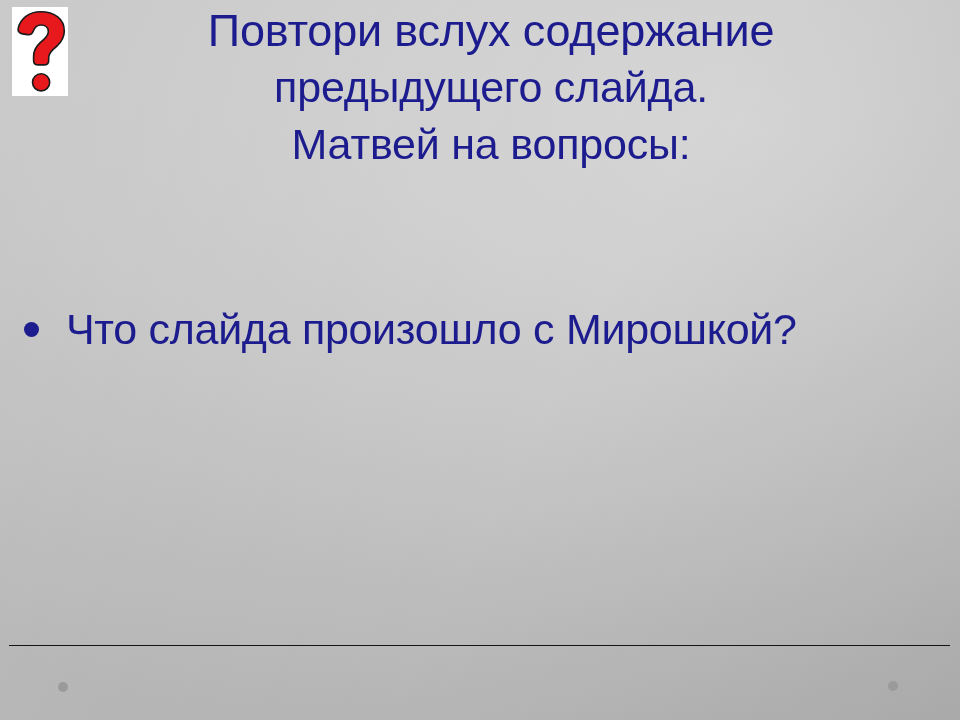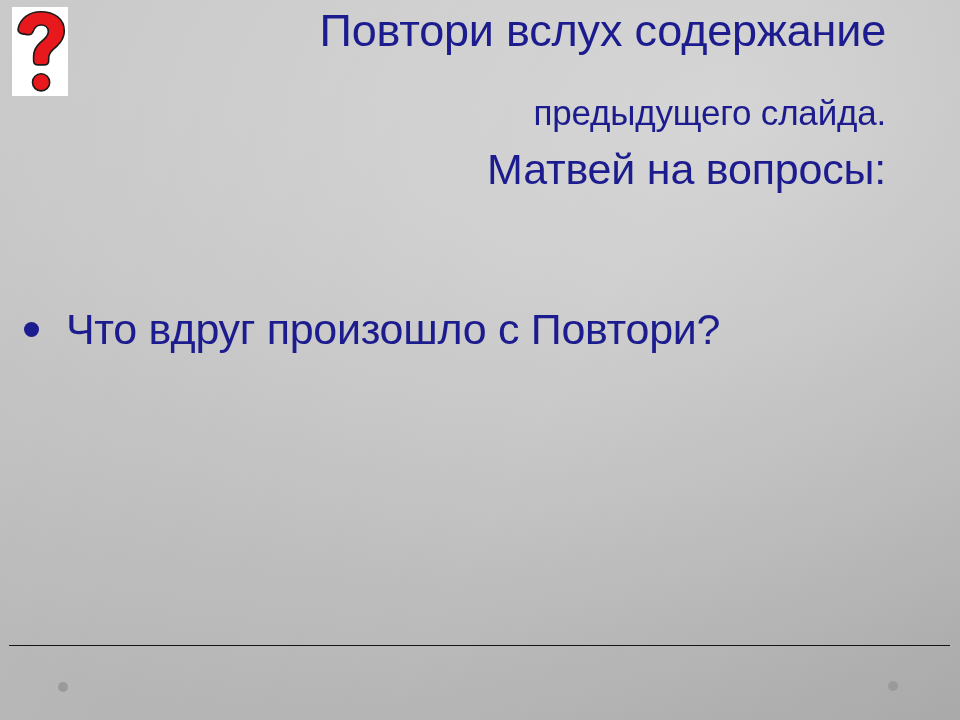--- a/index.html
+++ b/index.html
@@ -69,24 +69,23 @@
     text-align: center;
     z-index: 3;
   }
   .title-line {
     color: #1c1c8e;
     font-size: 45px;
     line-height: 57px;
     font-weight: 400;
     letter-spacing: -0.2px;
     white-space: nowrap;
-    text-align: right;
   }
   .title-line.l1 { font-size: 45px; }
-  .title-line.l2 { font-size: 35px; margin-top: 25px; }
+  .title-line.l2 { font-size: 43px; }
   .title-line.l3 { font-size: 43px; }
 
   
   .body-block {
     position: absolute;
     left: 10px;
     top: 302px;
     width: 900px;
     z-index: 3;
   }
@@ -185,21 +184,21 @@
   <div class="title-block">
     <div class="title-line l1">Повтори вслух содержание</div>
     <div class="title-line l2">предыдущего слайда.</div>
     <div class="title-line l3">Матвей на вопросы:</div>
   </div>
 
   <div class="body-block">
 
     <div class="bullet-row">
       <span class="bullet-dot"></span>
-      <span class="bullet-text">Что вдруг произошло с Повтори?</span>
+      <span class="bullet-text">Что слайда произошло с Мирошкой?</span>
     </div>
 
 
   </div>
 
   <div class="footer-rule"></div>
 
   <span class="deco-dot left"></span>
   <span class="deco-dot right"></span>
 

